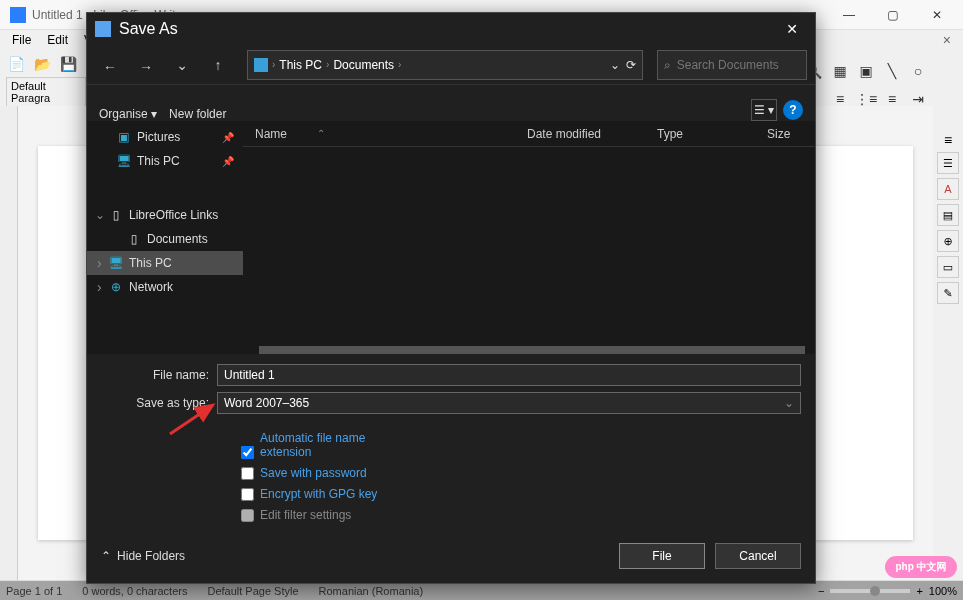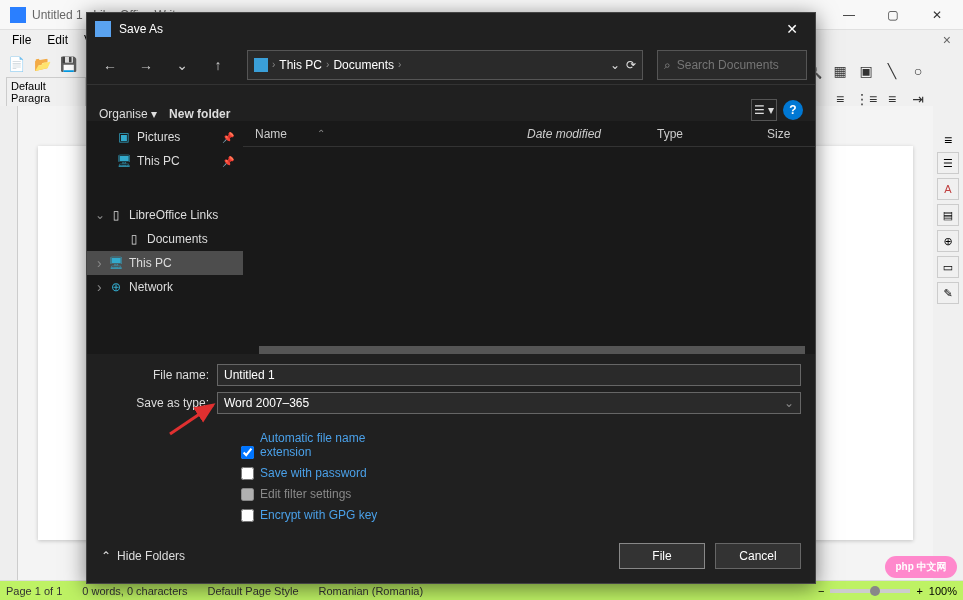--- a/index.html
+++ b/index.html
@@ -24,21 +24,21 @@
     
     .document-area { position: absolute; left: 0; top: 106px; right: 30px; bottom: 20px; background: #f4f4f4; display: flex; }
     .ruler-v { width: 18px; background: #eee; border-right: 1px solid #ccc; }
     .page-container { flex: 1; padding: 40px 20px; overflow: hidden; }
     .page { background: white; height: 100%; box-shadow: 0 1px 4px rgba(0,0,0,0.2); }
     
     .sidebar-right { position: absolute; right: 2px; top: 132px; width: 26px; display: flex; flex-direction: column; gap: 4px; align-items: center; }
     .sidebar-icon-box { width: 22px; height: 22px; border: 1px solid #ccc; display: flex; align-items: center; justify-content: center; font-size: 11px; }
     
     
-    .statusbar { position: absolute; bottom: 0; left: 0; right: 0; height: 20px; background: #bef264; border-top: 1px solid #ddd; display: flex; align-items: center; font-size: 11px; padding: 0 6px; gap: 20px; }
+    .statusbar { position: absolute; bottom: 0; left: 0; right: 0; height: 20px; background: #a3a3a3; border-top: 1px solid #ddd; display: flex; align-items: center; font-size: 11px; padding: 0 6px; gap: 20px; }
     .statusbar .status-item { color: #333; }
     .statusbar .zoom { margin-left: auto; display: flex; align-items: center; gap: 6px; }
     .zoom-slider { width: 80px; height: 4px; background: #ccc; position: relative; }
     .zoom-slider::after { content: ''; position: absolute; left: 50%; top: -3px; width: 10px; height: 10px; background: #888; border-radius: 50%; }
     
     
     .watermark { position: absolute; bottom: 22px; right: 6px; width: 72px; height: 22px; background: #f8c; border-radius: 11px; display: flex; align-items: center; justify-content: center; font-size: 10px; font-weight: bold; color: #fff; }
     
     
     .dialog {
@@ -47,57 +47,57 @@
       width: 730px; height: 572px;
       background: #202020;
       border: 1px solid #444;
       box-shadow: 0 4px 20px rgba(0,0,0,0.5);
       color: #ddd;
       font-size: 12px;
       display: flex; flex-direction: column;
     }
     .dlg-titlebar { height: 32px; display: flex; align-items: center; padding: 0 8px; }
     .dlg-titlebar .dlg-icon { width: 16px; height: 16px; background: #5aa3f0; margin-right: 8px; }
-    .dlg-titlebar .dlg-title { flex: 1; font-size: 12px; color: #fff; }
+    .dlg-titlebar .dlg-title { flex: 1; font-size: 16px; color: #fff; }
     .dlg-titlebar .dlg-close { width: 30px; height: 30px; display: flex; align-items: center; justify-content: center; font-size: 14px; cursor: pointer; color: #fff; }
     
     .dlg-nav { height: 40px; display: flex; align-items: center; padding: 0 8px; gap: 6px; border-bottom: 1px solid #333; }
     .nav-btn { width: 30px; height: 30px; display: flex; align-items: center; justify-content: center; cursor: pointer; color: #ccc; font-size: 14px; }
     .breadcrumb { flex: 1; display: flex; align-items: center; height: 30px; border: 1px solid #555; background: #2a2a2a; padding: 0 6px; gap: 4px; margin: 0 8px; }
     .breadcrumb .bc-item { color: #fff; font-size: 12px; }
     .breadcrumb .bc-sep { color: #888; font-size: 10px; }
     .breadcrumb .bc-icon { width: 14px; height: 14px; background: #3a9fd8; }
     .breadcrumb .bc-right { margin-left: auto; display: flex; gap: 6px; }
     .searchbox { width: 150px; height: 30px; border: 1px solid #555; background: #2a2a2a; display: flex; align-items: center; padding: 0 6px; gap: 6px; color: #888; }
     .searchbox input { background: transparent; border: none; color: #888; font-size: 12px; flex: 1; outline: none; }
     
     .dlg-toolbar { height: 36px; display: flex; align-items: flex-end; padding: 0 12px; gap: 12px; }
     .dlg-toolbar .organise { cursor: pointer; }
-    .dlg-toolbar .new-folder { cursor: pointer; font-weight: bold; }
+    .dlg-toolbar .new-folder { cursor: pointer; }
     .dlg-toolbar .view-btns { margin-left: auto; display: flex; gap: 6px; align-items: center; }
     .view-btn { width: 26px; height: 22px; border: 1px solid #555; display: flex; align-items: center; justify-content: center; cursor: pointer; }
     .help-btn { width: 20px; height: 20px; border-radius: 50%; background: #0078d4; display: flex; align-items: center; justify-content: center; color: white; font-size: 12px; font-weight: bold; cursor: pointer; }
     
     .dlg-body { flex: 1; display: flex; overflow: hidden; }
     .dlg-sidebar { width: 156px; background: #191919; overflow-y: auto; padding: 4px 0; }
     .sb-item { display: flex; align-items: center; height: 24px; padding: 0 8px 0 30px; gap: 6px; cursor: pointer; font-size: 12px; position: relative; }
     .sb-item.selected { background: #4d4d4d; }
     .sb-item .pin { margin-left: auto; color: #888; font-size: 10px; }
     .sb-item .sb-icon { width: 14px; height: 14px; display: inline-flex; align-items: center; justify-content: center; font-size: 12px; }
     .sb-item.expandable::before { content: '›'; position: absolute; left: 10px; color: #888; font-size: 14px; }
     .sb-item.expanded::before { content: '⌄'; position: absolute; left: 8px; color: #888; font-size: 12px; }
     .sb-item.child { padding-left: 40px; }
     .sb-spacer { height: 30px; }
     
     .dlg-filelist { flex: 1; background: #191919; display: flex; flex-direction: column; }
     .fl-header { height: 26px; display: flex; align-items: center; border-bottom: 1px solid #333; font-size: 12px; color: #ccc; }
     .fl-col { padding: 0 12px; border-right: 1px solid transparent; }
     .fl-col.name { flex: 1; display: flex; align-items: center; gap: 30px; }
     .fl-col.name .sort { color: #888; font-size: 10px; }
-    .fl-col.date { width: 130px; font-style: italic; }
+    .fl-col.date { width: 130px; }
     .fl-col.type { width: 110px; }
     .fl-col.size { width: 60px; }
     .fl-body { flex: 1; overflow: auto; position: relative; }
     .fl-body::-webkit-scrollbar { width: 10px; height: 10px; }
     .fl-body::-webkit-scrollbar-thumb { background: #555; }
     .fl-scrollbar-h { position: absolute; bottom: 0; left: 16px; right: 10px; height: 8px; background: #555; }
     .dlg-sidebar::-webkit-scrollbar { width: 6px; }
     .dlg-sidebar::-webkit-scrollbar-thumb { background: #555; }
     
     .dlg-form { padding: 10px 14px 0; background: #202020; }
@@ -305,27 +305,27 @@
 
     <div class="checkbox-group">
       <div class="cb-row link">
         <input type="checkbox" checked="" style="">
         <label>Automatic file name extension</label>
       </div>
       <div class="cb-row link">
         <input type="checkbox" style="">
         <label>Save with password</label>
       </div>
+      <div class="cb-row link">
+        <input type="checkbox" style="">
+        <label>Encrypt with GPG key</label>
+      </div>
       <div class="cb-row disabled">
         <input type="checkbox" disabled="" style="">
         <label>Edit filter settings</label>
-      </div>
-      <div class="cb-row link">
-        <input type="checkbox" style="">
-        <label>Encrypt with GPG key</label>
       </div>
     </div>
   </div>
 
   <div class="dlg-footer">
     <div class="hide-folders">
       <span>⌃</span>
       <span>Hide Folders</span>
     </div>
     <div class="btns">

